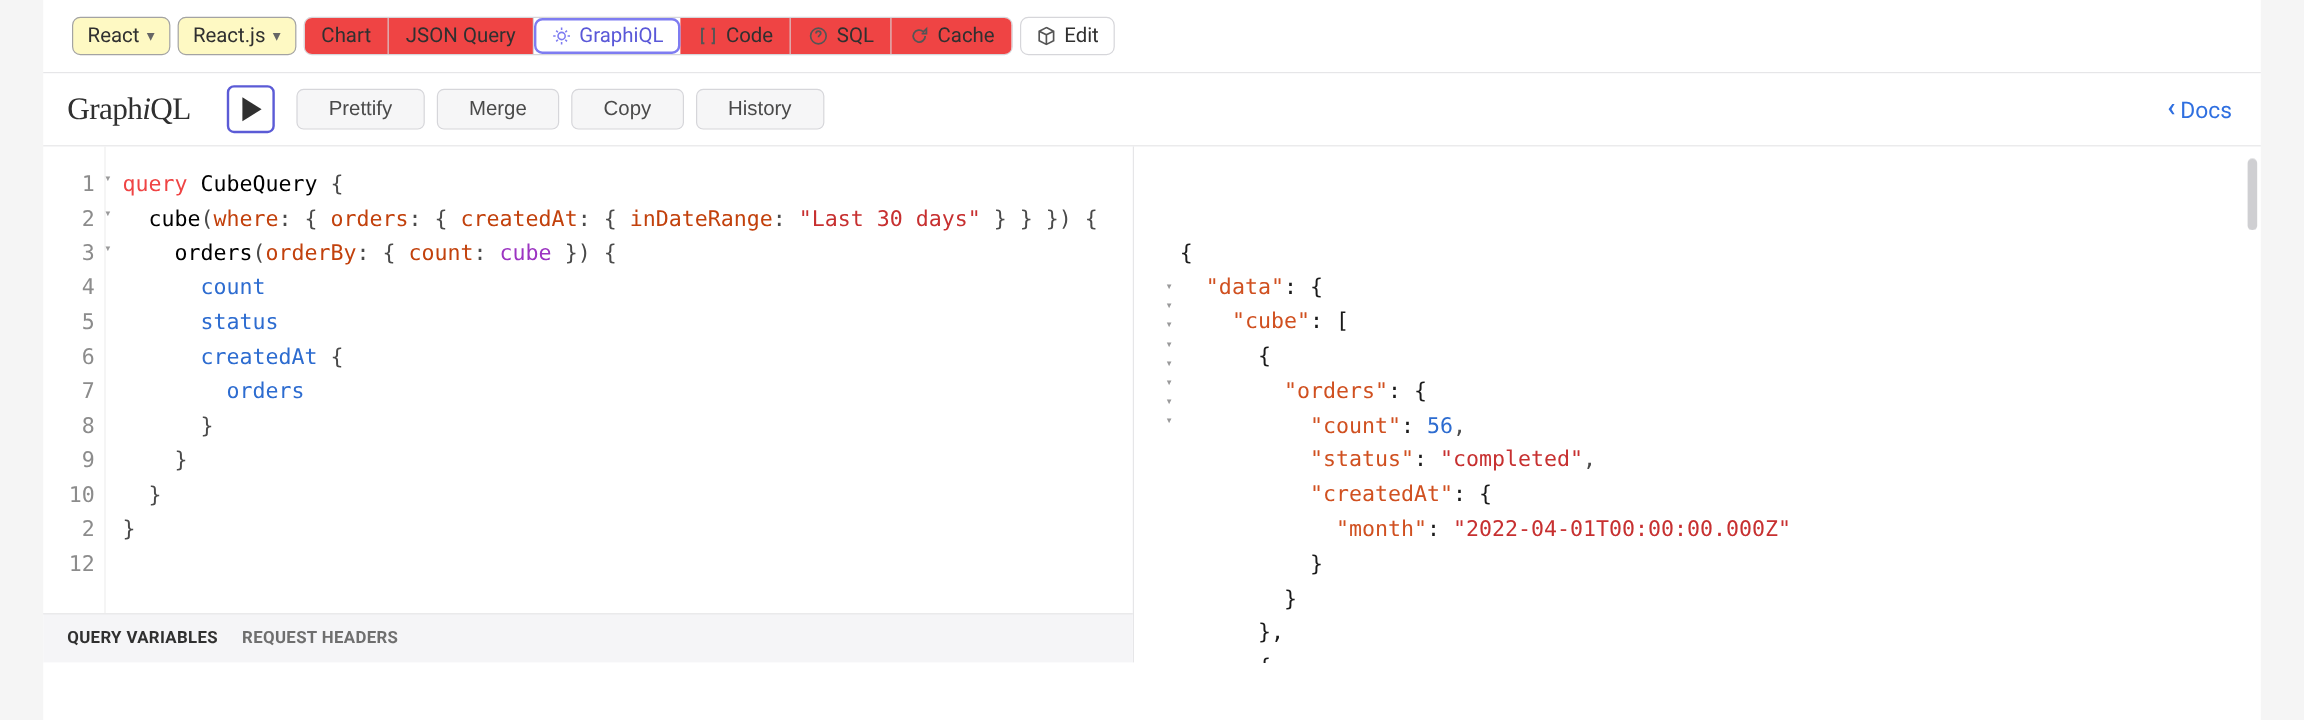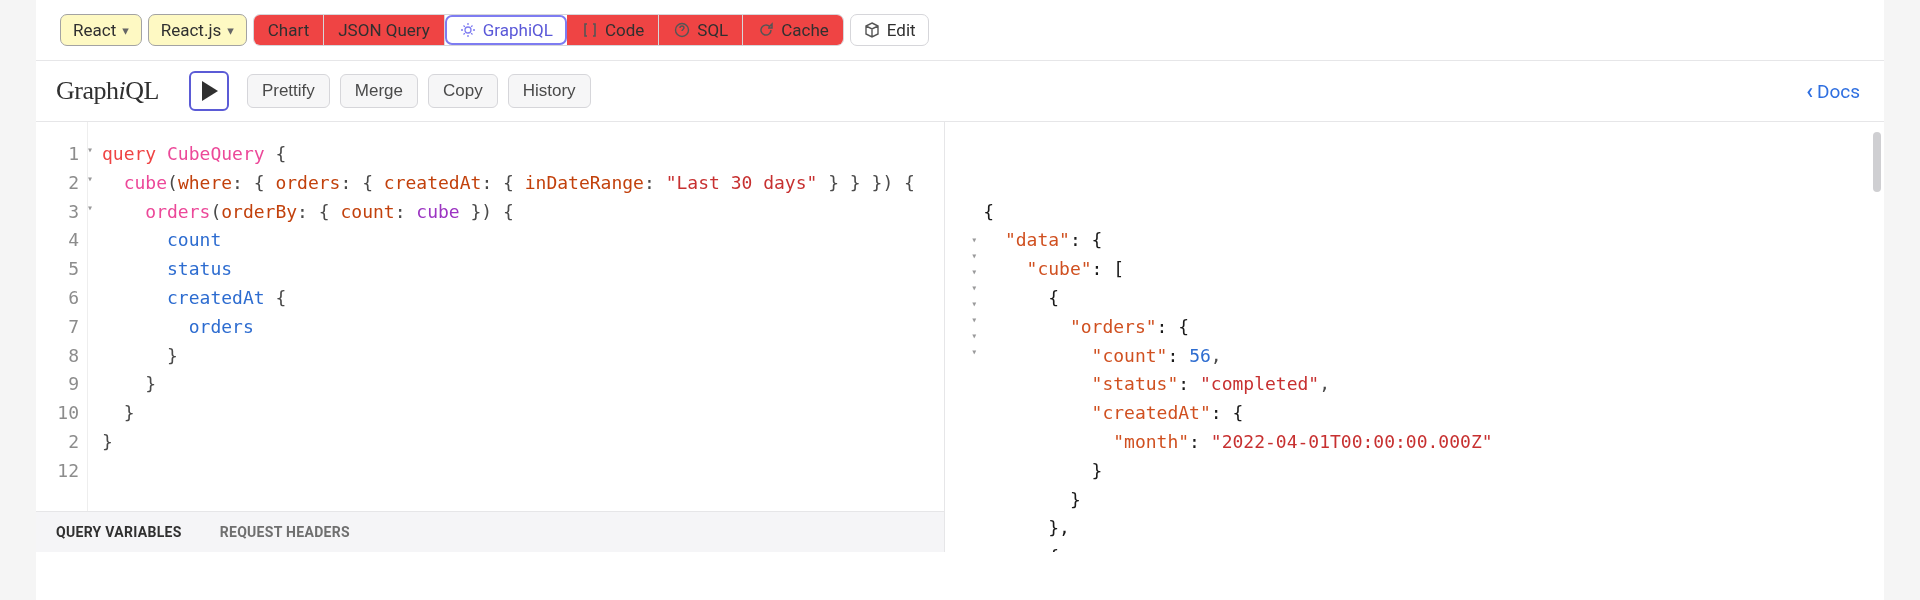--- a/index.html
+++ b/index.html
@@ -53,49 +53,49 @@
 .graphiql-logo { font-size: 26px; font-weight: 400; color: #303030; font-family: Georgia, serif; letter-spacing: -0.5px;}
 .graphiql-logo .i { font-style: italic; font-weight: 400; }
 .play-btn {
   width: 40px; height: 40px; border: 2px solid #5b5bd6; border-radius: 6px;
   background: #fff; display: flex; align-items: center; justify-content: center;
   cursor: pointer; margin-left: 20px; margin-right: 8px;
 }
 .play-tri { width: 0; height: 0; border-top: 10px solid transparent; border-bottom: 10px solid transparent; border-left: 16px solid #303030; margin-left: 3px;}
 .util-btn {
   border: 1px solid #d6d6da; background: #f6f6f7; color: #4a4a4a;
-  border-radius: 6px; padding: 6px 14px; font-size: 17px; cursor: pointer; text-align: center;
+  border-radius: 6px; padding: 6px 26px; font-size: 17px; cursor: pointer; text-align: center;
 }
 .docs-link { display: inline-flex; align-items: center; gap: 4px; color: #2f6fe0; font-size: 19px; cursor: pointer; }
 .docs-chev { font-size: 22px; line-height: 1; font-weight: 600; }
 .editor-area { display: flex; height: 430px; position: relative; }
 .col-left { flex: 0 0 49.2%; border-right: 1px solid #e6e6e8; display: flex; flex-direction: column; position: relative; }
 .col-right { flex: 1; overflow: auto; padding: 18px 20px; font-family: ui-monospace, Menlo, Monaco, Consolas, monospace; font-size: 18px; line-height: 1.6; white-space: pre; }
 .gutter-and-code { display: flex; flex: 1; overflow: hidden; }
 .gutter {
   width: 52px; border-right: 1px solid #eee; text-align: right; padding: 18px 8px 18px 4px;
   font-family: ui-monospace, Menlo, Monaco, Consolas, monospace; font-size: 18px; color: #8c8c8c;
   line-height: 1.6; user-select: none;
 }
 .gutter .ln { position: relative; }
 .fold { position: absolute; right: -14px; top: 2px; font-size: 10px; color: #9a9a9b; }
 .code {
   flex: 1; padding: 18px 14px; font-family: ui-monospace, Menlo, Monaco, Consolas, monospace;
   font-size: 18px; line-height: 1.6; white-space: pre; color: #4a4a4a;
 }
 .kw { color: #ef4444; }
-.fn { color: #ec4899; }
+.fn { color: #000000; }
 .arg { color: #c2410c; }
 .num-op { color: #9c34c2; }
 .str { color: #c73030; }
 .field { color: #2d6cd0; }
 .prop { color: #d05020; }
 .comma { color: #4a4a4a; }
 .bottom-bar {
-  display: flex; gap: 38px; padding: 12px 20px; background: #f5f5f7; border-top: 1px solid #e6e6e8;
+  display: flex; gap: 20px; padding: 12px 20px; background: #f5f5f7; border-top: 1px solid #e6e6e8;
   font-size: 14px; font-weight: 700; color: #6f6f6f; letter-spacing: 0.3px;
 }
 .bottom-tab { cursor: pointer; }
 .bottom-tab.active { color: #303030; }
 .right-fold-col {
   width: 18px; padding: 18px 2px; font-family: ui-monospace, Menlo, Monaco, Consolas, monospace;
   font-size: 10px; color: #9a9a9b; line-height: 1.6; user-select: none; text-align: center;
   position: absolute; left: 0;
 }
 .col-right-inner { display: flex; position: relative; }

